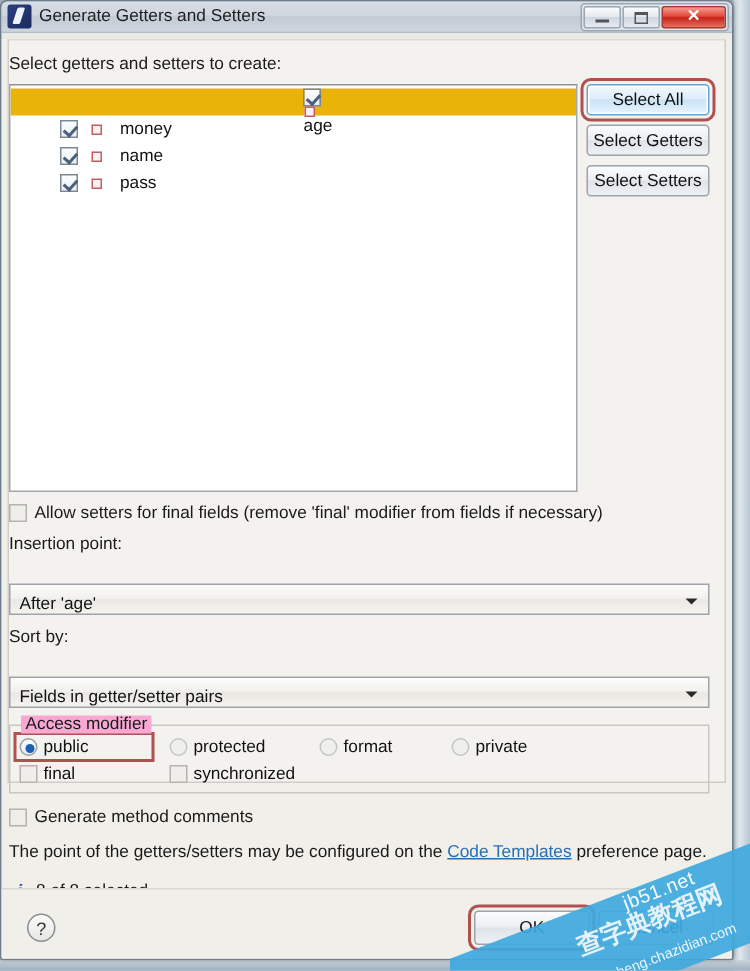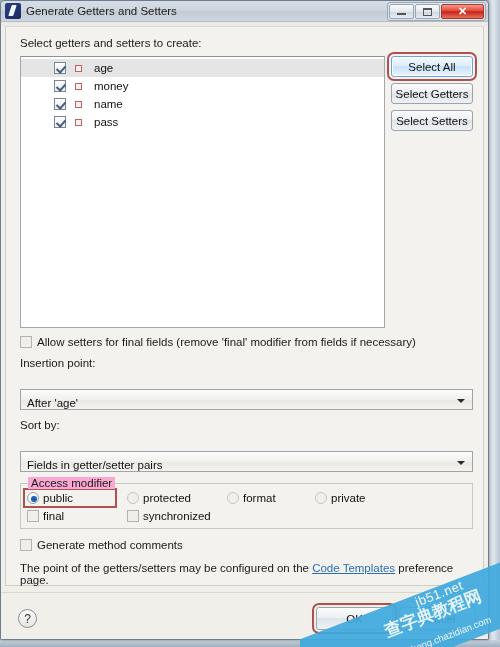--- a/index.html
+++ b/index.html
@@ -89,46 +89,46 @@
   
   #client {
     position: relative;
     height: 618px;
     background: #f0efe9;
     padding: 0;
   }
   #body-area {
     position: relative;
     margin: 4px 4px 0 4px;
-    height: 560px;
+    height: 496px;
     background: #f3f2ee;
     border: 1px solid #cfcdc7;
     border-top-color: #dddbd4;
-    padding: 10px 10px 0 14px;
+    padding: 10px 10px 0 0;
   }
 
   .lbl { font-size: 11.5px; color: #1a1a1a; }
 
   
   #list-row { display: flex; align-items: flex-start; margin-top: 7px; }
   #listbox {
     width: 379px; height: 272px;
     background: #fff;
     border: 1px solid #a3a8ad;
     border-top-color: #8d9297;
     overflow: hidden;
     padding-top: 2px;
   }
   .list-item {
     display: flex; align-items: center;
     height: 18px;
     padding-left: 33px;
     font-size: 11.5px; color: #111;
   }
-  .list-item.selected { background: #e5e5e5; }
+  .list-item.selected { background: #eab308; flex-direction: column; }
   .cb {
     width: 12px; height: 12px; flex: none;
     border: 1px solid #7b8794;
     background: linear-gradient(to bottom,#fcfdfe,#e9eef4);
     position: relative;
     margin-right: 9px;
   }
   .cb.checked::after {
     content: "";
     position: absolute; left: 3px; top: 1px;

